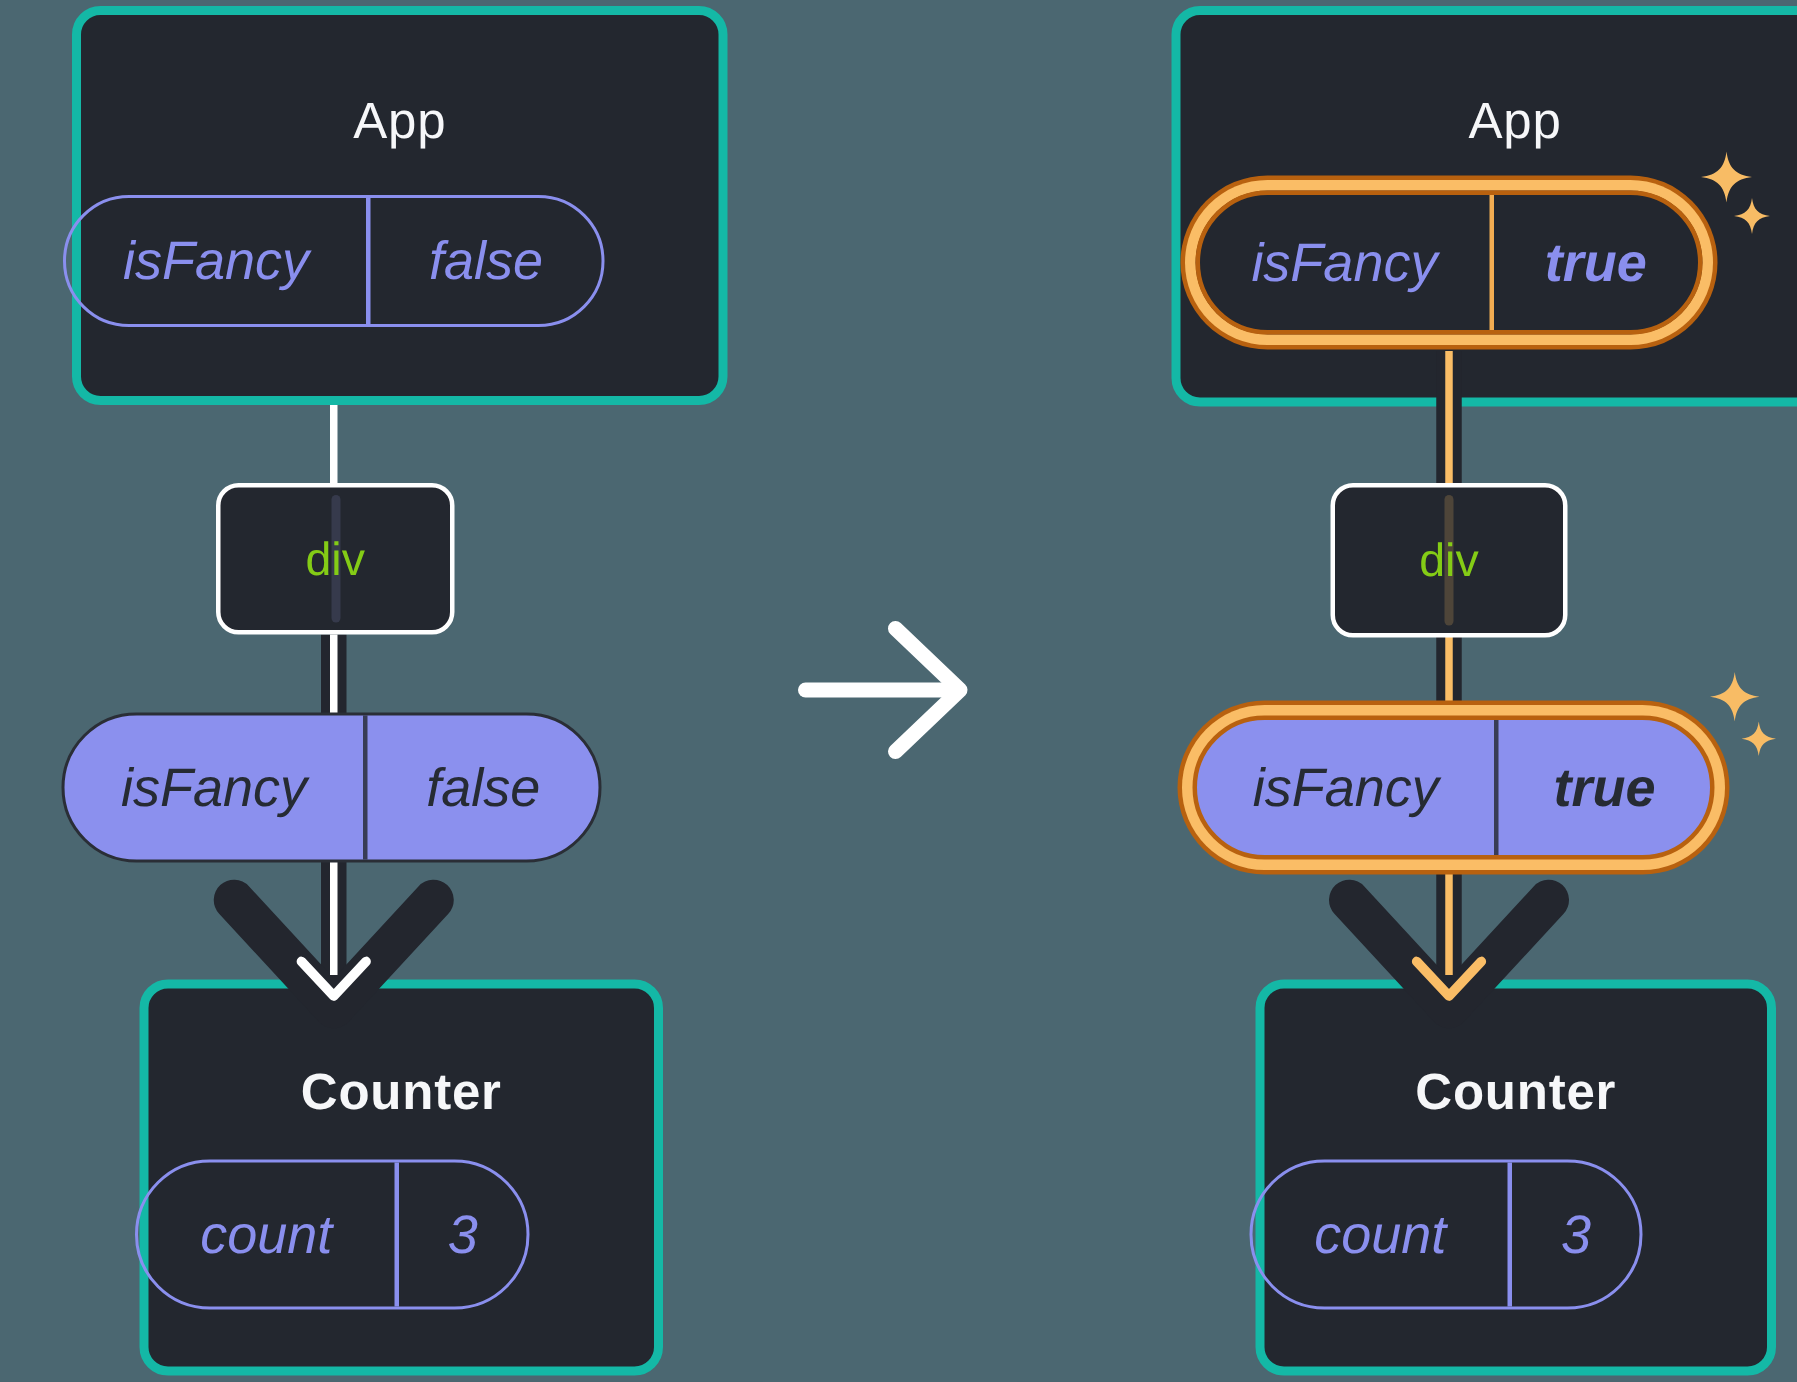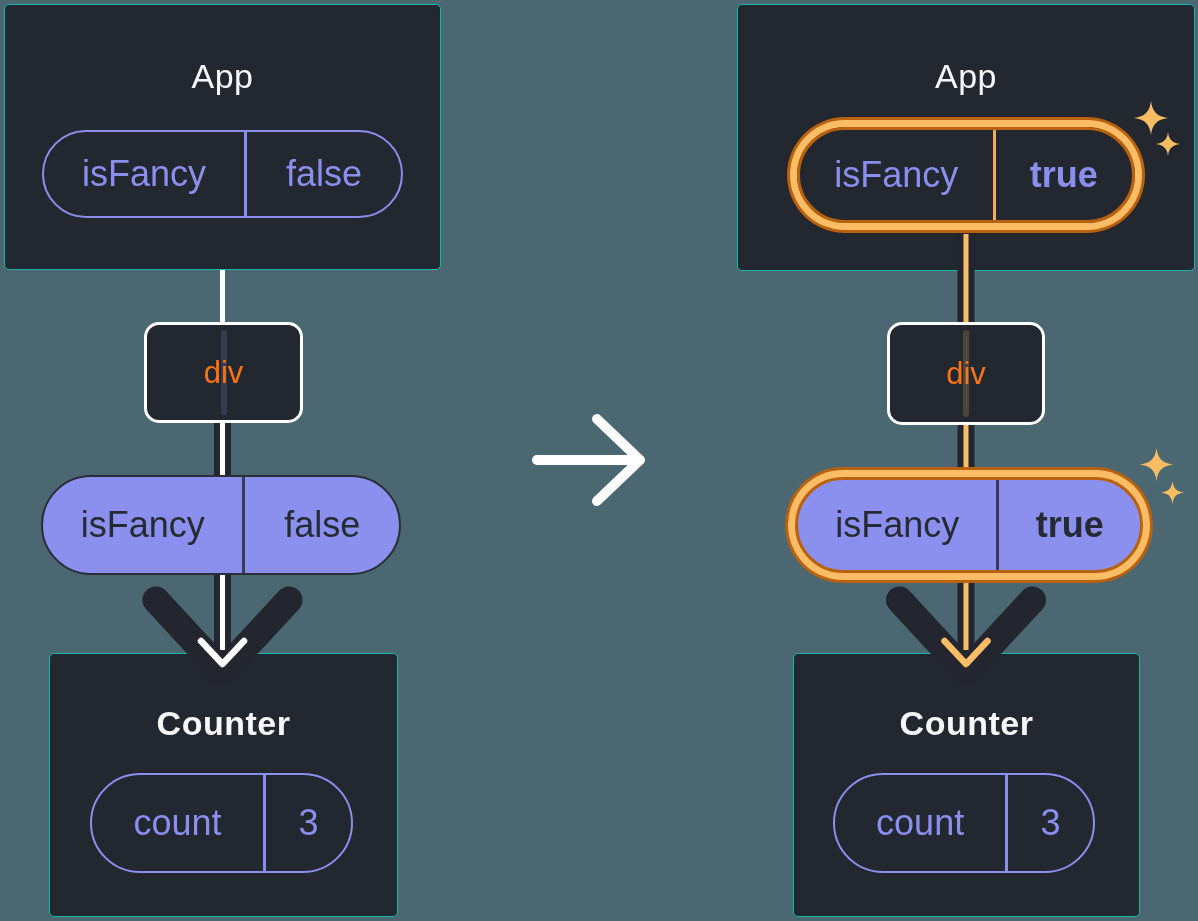--- a/index.html
+++ b/index.html
@@ -12,24 +12,25 @@
     position:relative;
     width:1198px;
     height:921px;
     background:#4b6771;
     overflow:hidden;
   }
   
   .card{
     position:absolute;
     background:#23272f;
-    border:1px solid #14b8a6;
-    border-radius:5px;
+    border:6px solid #14b8a6;
+    border-radius:19px;
     box-sizing:border-box;
     z-index:1;
+    margin-left:44px;
   }
   .card-title{
     text-align:center;
     color:#f6f7f9;
     font-size:34px;
     font-weight:500;
     letter-spacing:.5px;
   }
   .app-left   {left:4px;   top:4px;   width:437px; height:266px;}
   .app-right  {left:737px; top:4px;   width:458px; height:267px;}
@@ -39,21 +40,21 @@
   .cnt-left .card-title, .cnt-right .card-title{margin-top:50px;font-weight:bold;}
 
   
   .div-box{
     position:absolute;
     background:#23272f;
     border:3px solid #ffffff;
     border-radius:15px;
     box-sizing:border-box;
     display:flex;align-items:center;justify-content:center;
-    color:#f97316;font-size:31px;font-weight:500;
+    color:#84cc16;font-size:31px;font-weight:500;
     z-index:3;
   }
   .div-left {left:144px; top:322px; width:159px; height:101px;}
   .div-right{left:887px; top:322px; width:158px; height:103px;}
   .faint-line{
     position:absolute;
     left:50%;transform:translateX(-50%);
     top:5px;bottom:5px;width:6px;
     border-radius:3px;
   }
@@ -63,21 +64,21 @@
 
   
   .pill{
     position:absolute;
     display:flex;align-items:stretch;
     border-radius:999px;
     box-sizing:border-box;
     z-index:4;
     font-size:36px;
   }
-  .p-cell{display:flex;align-items:center;justify-content:center;}
+  .p-cell{display:flex;align-items:center;justify-content:center;font-style:italic;}
   .p-name{flex:0 0 56%;}
   .p-val{flex:1;}
   .p-name-wide{flex:0 0 66%;}
   .p-name-r{flex:0 0 58%;}
   .vdiv{width:3px;align-self:stretch;}
 
   .pill-outline{
     border:2.5px solid #8a8fee;
     color:#8a8fee;
   }

